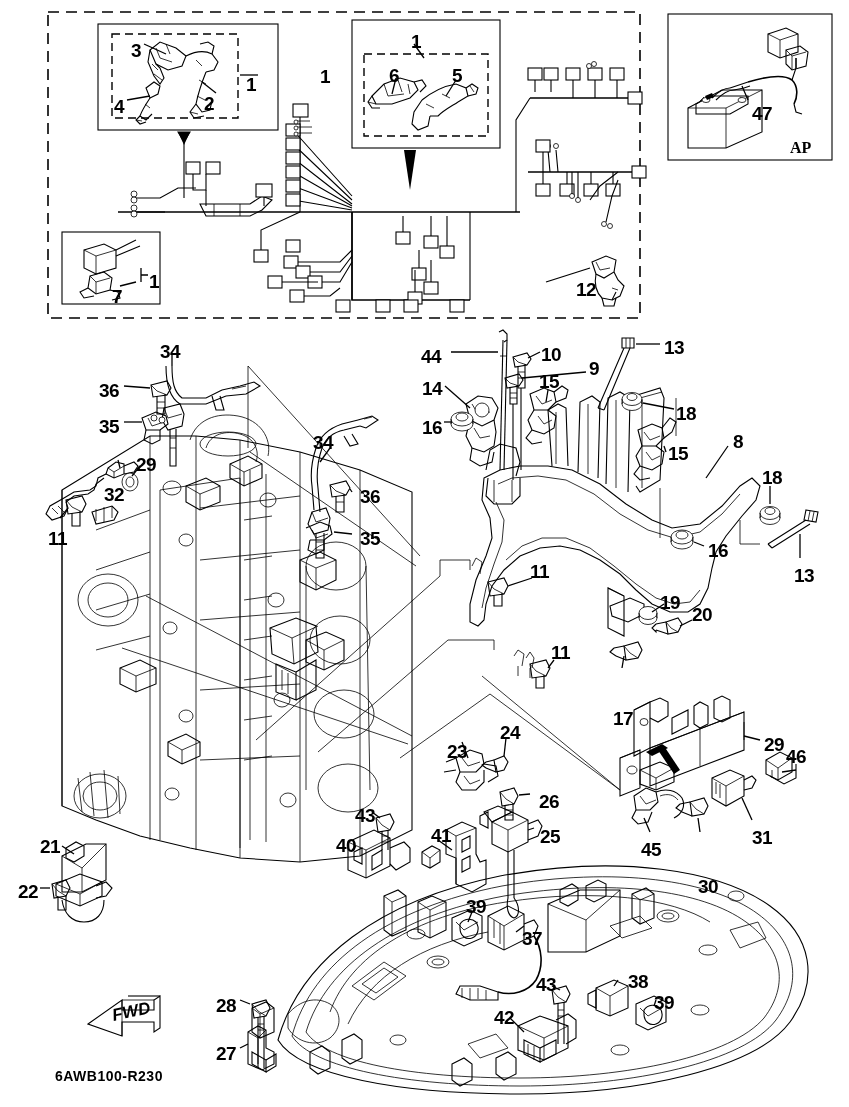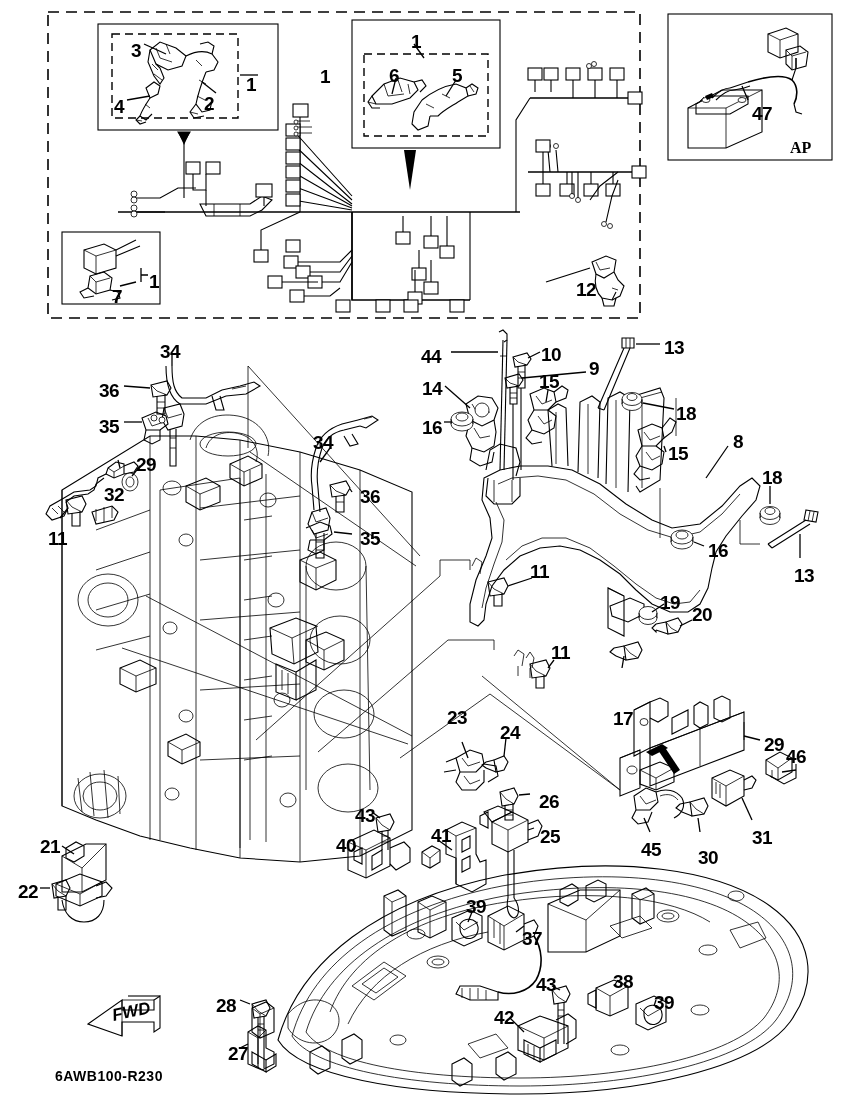--- a/index.html
+++ b/index.html
@@ -963,42 +963,42 @@
     <span class="callout" style="left:136px; top:455px;">29</span>
     <span class="callout" style="left:48px;  top:529px;">11</span>
     <span class="callout" style="left:313px; top:433px;">34</span>
     <span class="callout" style="left:360px; top:487px;">36</span>
     <span class="callout" style="left:360px; top:529px;">35</span>
     <span class="callout" style="left:530px; top:562px;">11</span>
     <span class="callout" style="left:551px; top:643px;">11</span>
     <span class="callout" style="left:660px; top:593px;">19</span>
     <span class="callout" style="left:692px; top:605px;">20</span>
     <span class="callout" style="left:613px; top:677px;margin-top:32px;">17</span>
-    <span class="callout" style="left:447px; top:708px;">23</span>
+    <span class="callout" style="left:447px; top:742px;">23</span>
     <span class="callout" style="left:500px; top:723px;">24</span>
     <span class="callout" style="left:764px; top:735px;">29</span>
     <span class="callout" style="left:786px; top:747px;">46</span>
     <span class="callout" style="left:752px; top:828px;">31</span>
-    <span class="callout" style="left:698px; top:848px;">30</span>
+    <span class="callout" style="left:698px; top:877px;">30</span>
     <span class="callout" style="left:641px; top:840px;">45</span>
     <span class="callout" style="left:539px; top:792px;">26</span>
     <span class="callout" style="left:355px; top:806px;">43</span>
     <span class="callout" style="left:336px; top:836px;">40</span>
     <span class="callout" style="left:431px; top:826px;">41</span>
     <span class="callout" style="left:540px; top:827px;">25</span>
     <span class="callout" style="left:466px; top:897px;">39</span>
     <span class="callout" style="left:522px; top:929px;">37</span>
     <span class="callout" style="left:536px; top:975px;">43</span>
-    <span class="callout" style="left:613px; top:972px;">38</span>
+    <span class="callout" style="left:628px; top:972px;">38</span>
     <span class="callout" style="left:654px; top:993px;">39</span>
     <span class="callout" style="left:494px; top:1008px;">42</span>
     <span class="callout" style="left:40px;  top:837px;">21</span>
     <span class="callout" style="left:18px;  top:882px;">22</span>
     <span class="callout" style="left:216px; top:996px;">28</span>
-    <span class="callout" style="left:216px; top:1044px;margin-left:12px;">27</span>
+    <span class="callout" style="left:216px; top:1044px;">27</span>
   </div>
 
   <span class="ap-label" style="left:790px; top:139px;">AP</span>
 
   <span class="fwd-text" style="left:112px; top:1002px;">FWD</span>
 
   <span class="partno" style="left:55px; top:1068px;">6AWB100-R230</span>
 
 </div>
 

